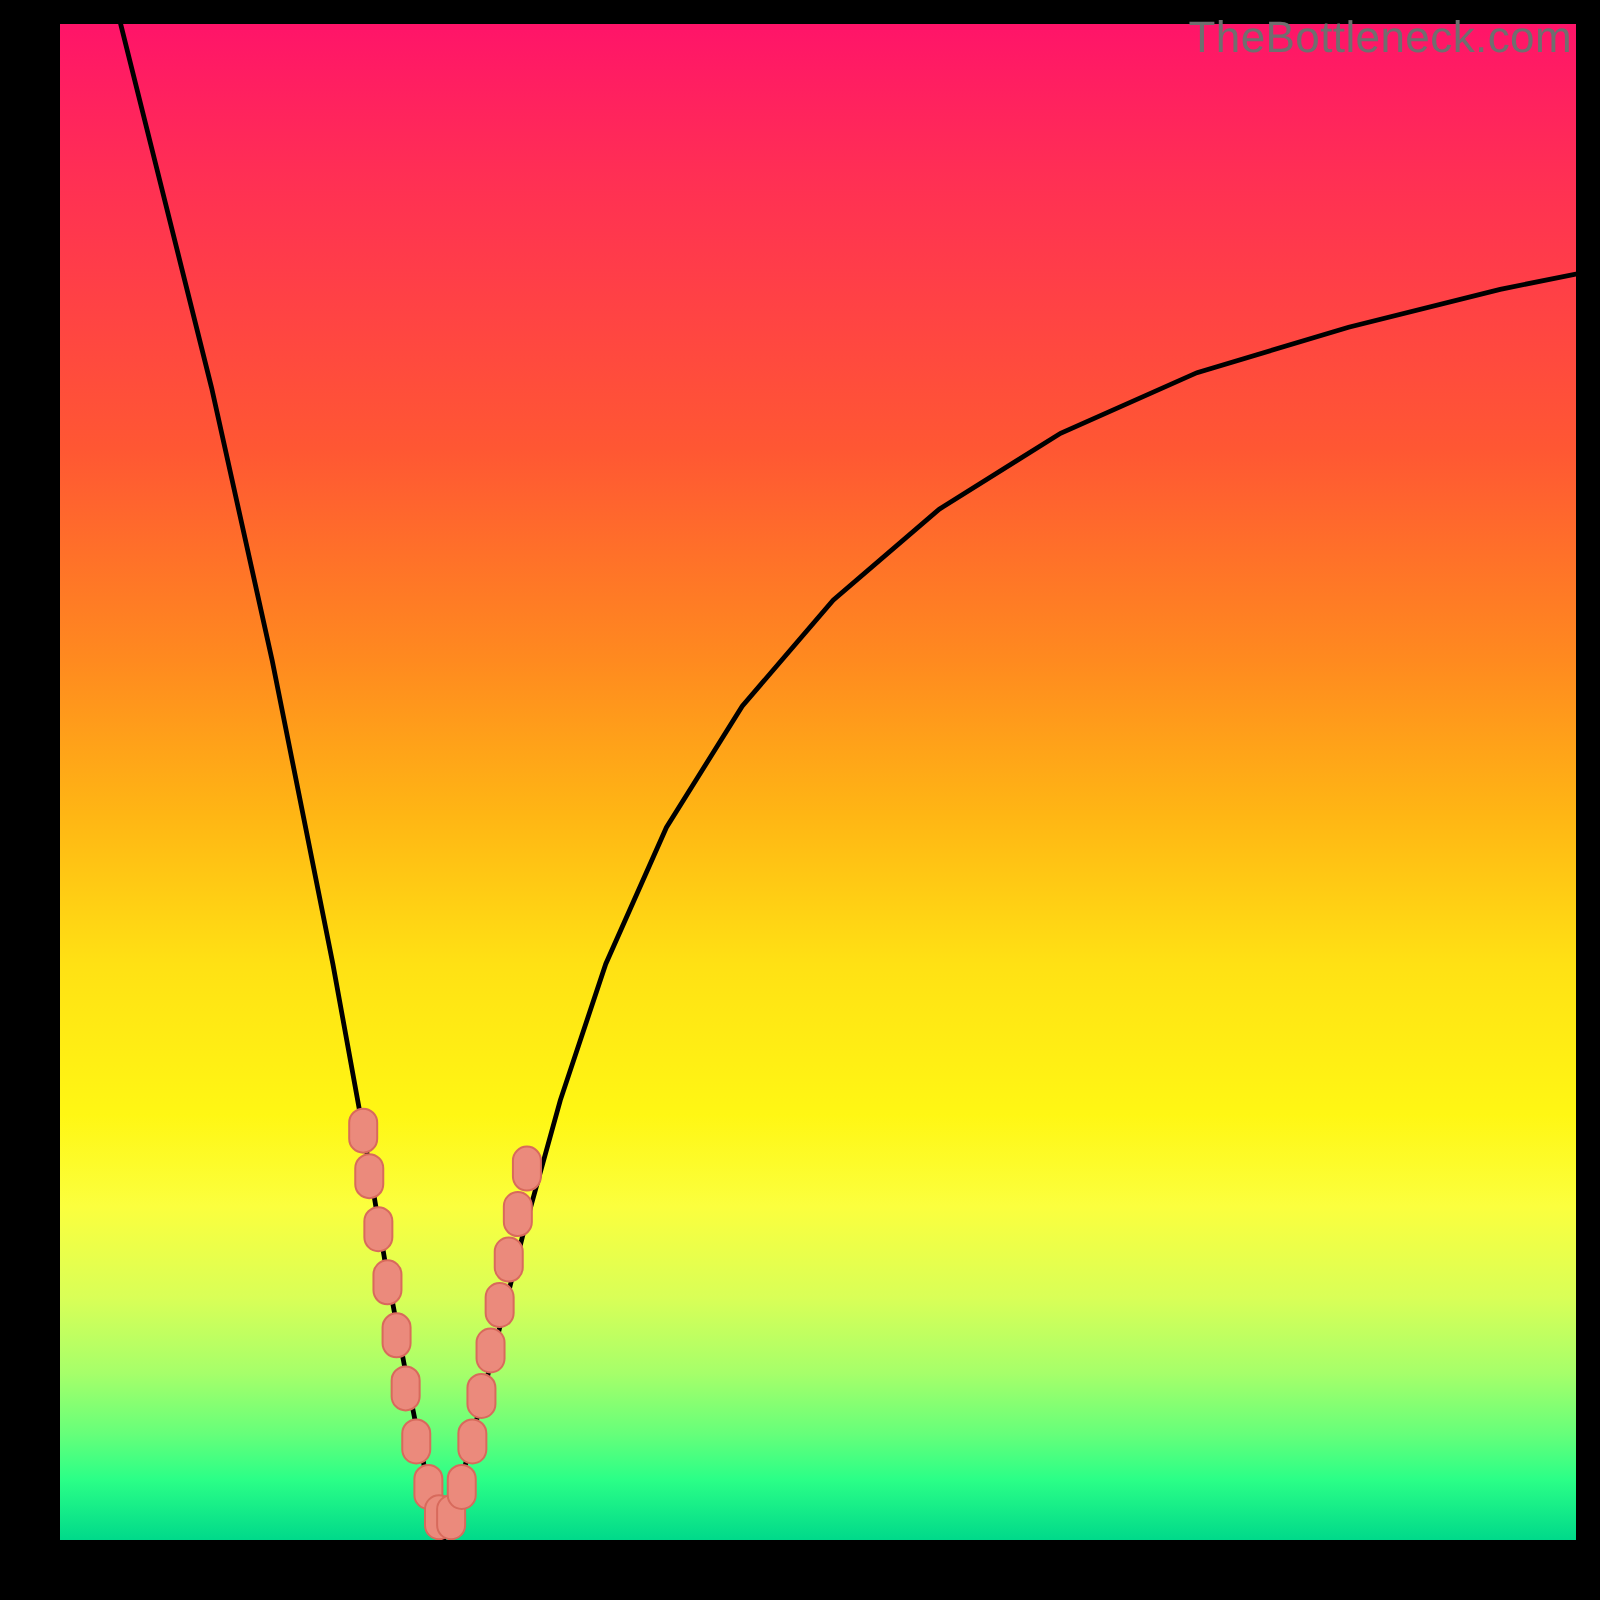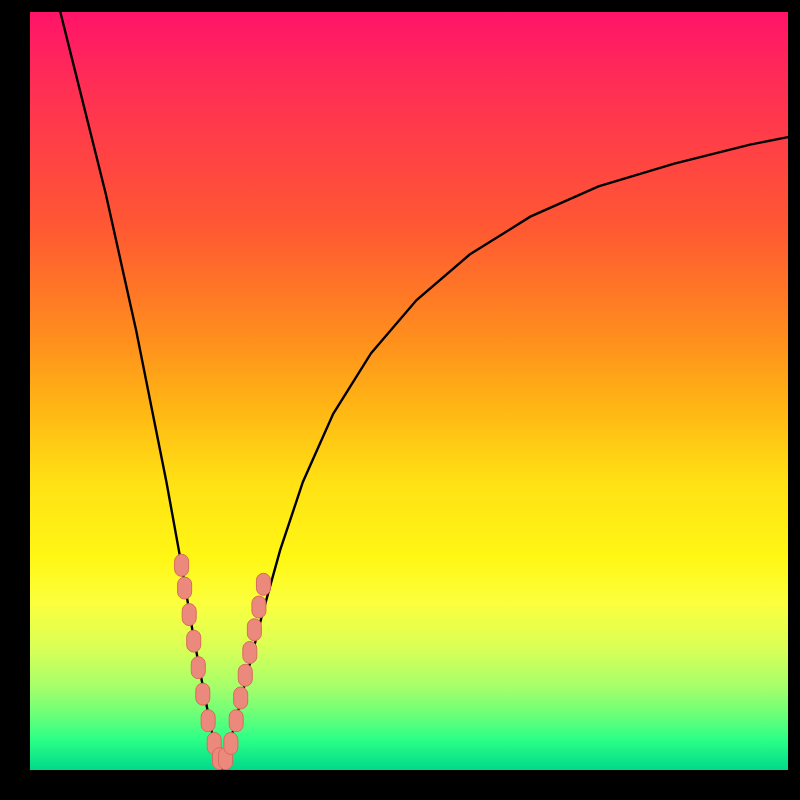--- a/index.html
+++ b/index.html
@@ -90,13 +90,14 @@
           <rect x="203.72" y="674.99" width="14" height="22" rx="7" ry="7" fill="#eb8a7c" stroke="#d86a5c" stroke-width="1"></rect>
           <rect x="208.27" y="652.25" width="14" height="22" rx="7" ry="7" fill="#eb8a7c" stroke="#d86a5c" stroke-width="1"></rect>
           <rect x="212.82" y="629.51" width="14" height="22" rx="7" ry="7" fill="#eb8a7c" stroke="#d86a5c" stroke-width="1"></rect>
           <rect x="217.37" y="606.77" width="14" height="22" rx="7" ry="7" fill="#eb8a7c" stroke="#d86a5c" stroke-width="1"></rect>
           <rect x="221.92" y="584.03" width="14" height="22" rx="7" ry="7" fill="#eb8a7c" stroke="#d86a5c" stroke-width="1"></rect>
           <rect x="226.46" y="561.29" width="14" height="22" rx="7" ry="7" fill="#eb8a7c" stroke="#d86a5c" stroke-width="1"></rect>
         </g>
     </svg>
   </div>
 
+  <div class="watermark">TheBottleneck.com</div>
 </div>
 
 </body></html>

